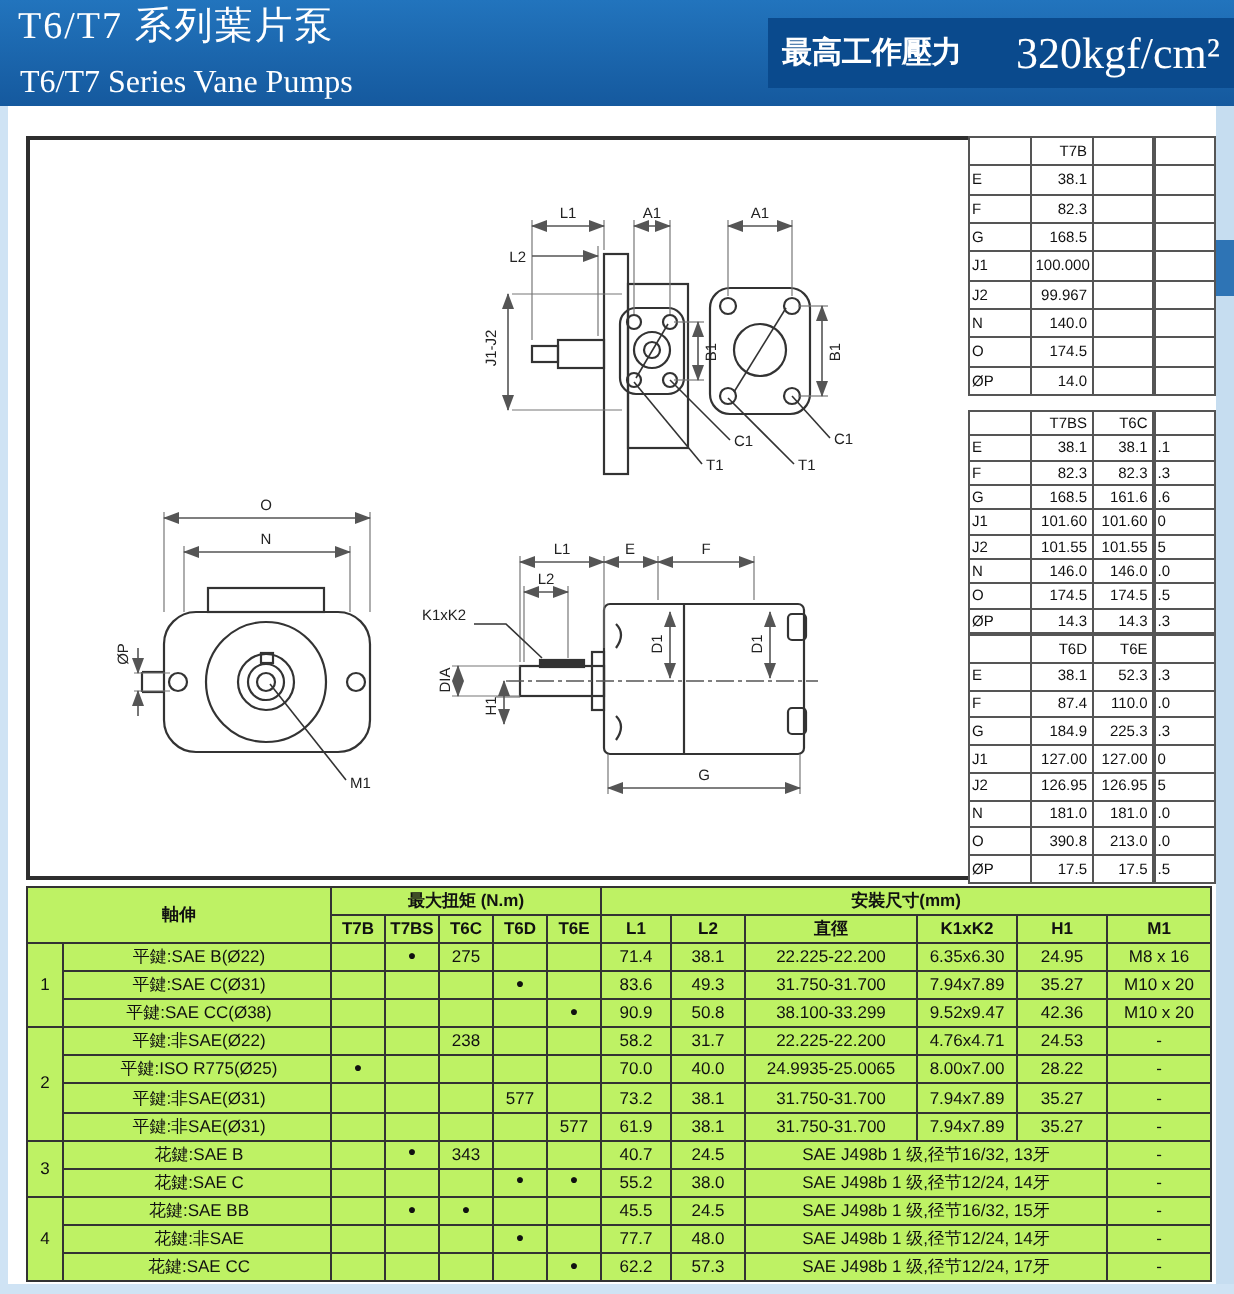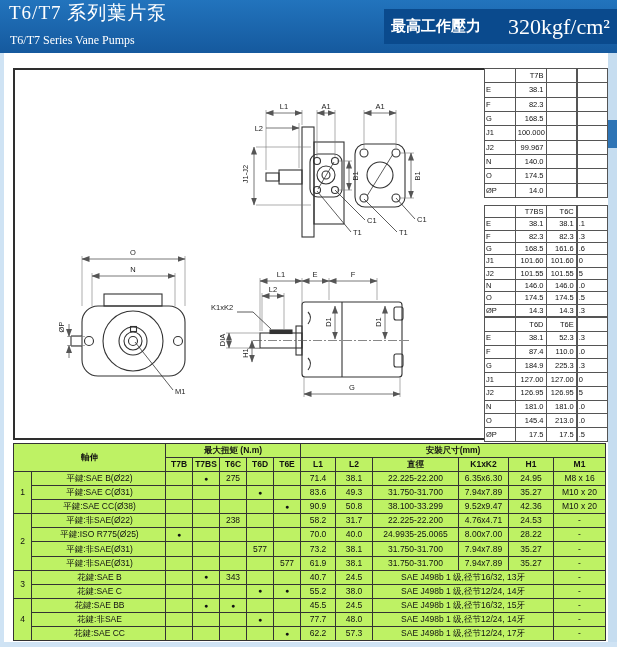--- a/index.html
+++ b/index.html
@@ -4,21 +4,21 @@
 <style>
   html,body{margin:0;padding:0;background:#e8e8e8;}
   .page{position:relative;width:617px;height:647px;background:#fff;overflow:hidden;
         font-family:"Liberation Sans",sans-serif;color:#111;}
   
   .header{position:absolute;left:0;top:0;width:617px;height:53px;
           background:linear-gradient(180deg,#2274bd 0%,#15599e 100%);}
   .title{position:absolute;left:9px;top:0px;color:#fff;font-family:"Liberation Serif",serif;
          font-size:19px;letter-spacing:1px;white-space:nowrap;}
   .subtitle{position:absolute;left:10px;top:33px;color:#fff;font-family:"Liberation Serif",serif;
-            font-size:12px;white-space:nowrap;}
+            font-size:16px;white-space:nowrap;}
   .pressure{position:absolute;right:0;top:9px;width:233px;height:35px;background:#0a4a8d;
             color:#fff;display:flex;align-items:center;justify-content:center;gap:27px;}
   .pressure .lbl{font-weight:bold;font-size:15px;}
   .pressure .val{font-family:"Liberation Serif",serif;font-size:22px;}
   
   .edge-left{position:absolute;left:0;top:53px;width:4px;height:594px;background:#cfe3f4;z-index:20;}
   .edge-right{position:absolute;right:0;top:53px;width:9px;height:594px;background:#c6ddf0;z-index:20;}
   .edge-bottom{position:absolute;left:0;bottom:0;width:617px;height:5px;background:#cfe3f4;z-index:21;}
   .thumb{position:absolute;right:0;top:120px;width:9px;height:28px;background:#2e74b5;z-index:22;}
   
@@ -379,21 +379,21 @@
             <td class="ve">5</td>
           </tr>
           <tr>
             <td class="lab">N</td>
             <td class="va">181.0</td>
             <td class="vb">181.0</td>
             <td class="ve">.0</td>
           </tr>
           <tr>
             <td class="lab">O</td>
-            <td class="va">145.4</td>
+            <td class="va">390.8</td>
             <td class="vb">213.0</td>
             <td class="ve">.0</td>
           </tr>
           <tr>
             <td class="lab">ØP</td>
             <td class="va">17.5</td>
             <td class="vb">17.5</td>
             <td class="ve">.5</td>
           </tr>
         </tbody>

